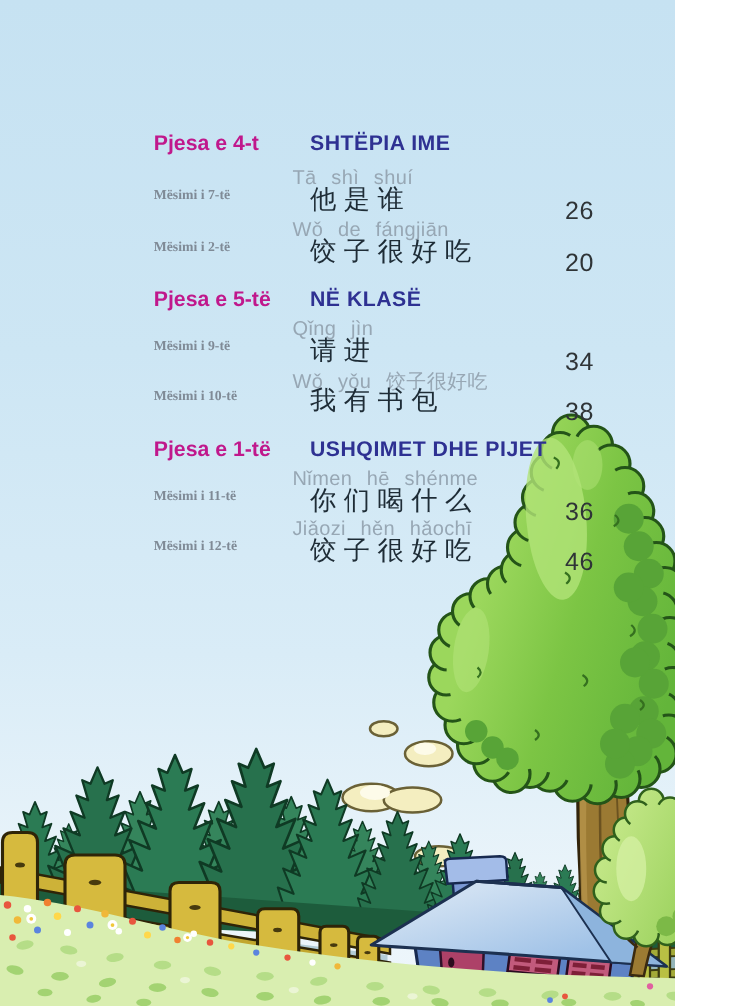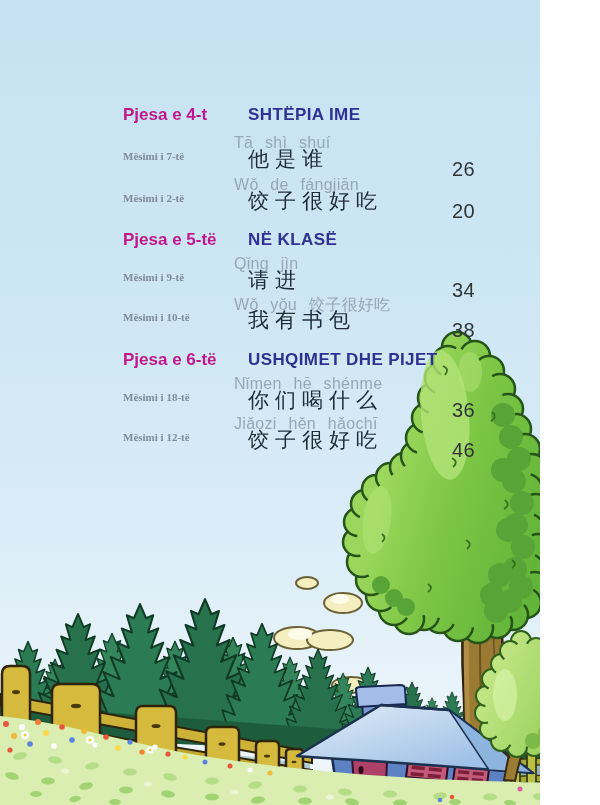--- a/index.html
+++ b/index.html
@@ -389,26 +389,26 @@
       <span class="page-num">34</span>
     </div>
     <div class="lesson-row" style="top:295px">
       <span class="pinyin">Wǒ yǒu 饺子很好吃</span>
       <span class="lesson-label">Mësimi i 10-të</span>
       <span class="hanzi">我有书包</span>
       <span class="page-num">38</span>
     </div>
 
     <div class="section-row" style="top:350px">
-      <span class="part-label">Pjesa e 6-të</span>
+      <span class="part-label">Pjesa e 1-të</span>
       <span class="section-title">USHQIMET DHE PIJET</span>
     </div>
     <div class="lesson-row" style="top:375px">
       <span class="pinyin">Nǐmen hē shénme</span>
-      <span class="lesson-label">Mësimi i 18-të</span>
+      <span class="lesson-label">Mësimi i 11-të</span>
       <span class="hanzi">你们喝什么</span>
       <span class="page-num">36</span>
     </div>
     <div class="lesson-row" style="top:415px">
       <span class="pinyin">Jiǎozi hěn hǎochī</span>
       <span class="lesson-label">Mësimi i 12-të</span>
       <span class="hanzi">饺子很好吃</span>
       <span class="page-num">46</span>
     </div>
 

